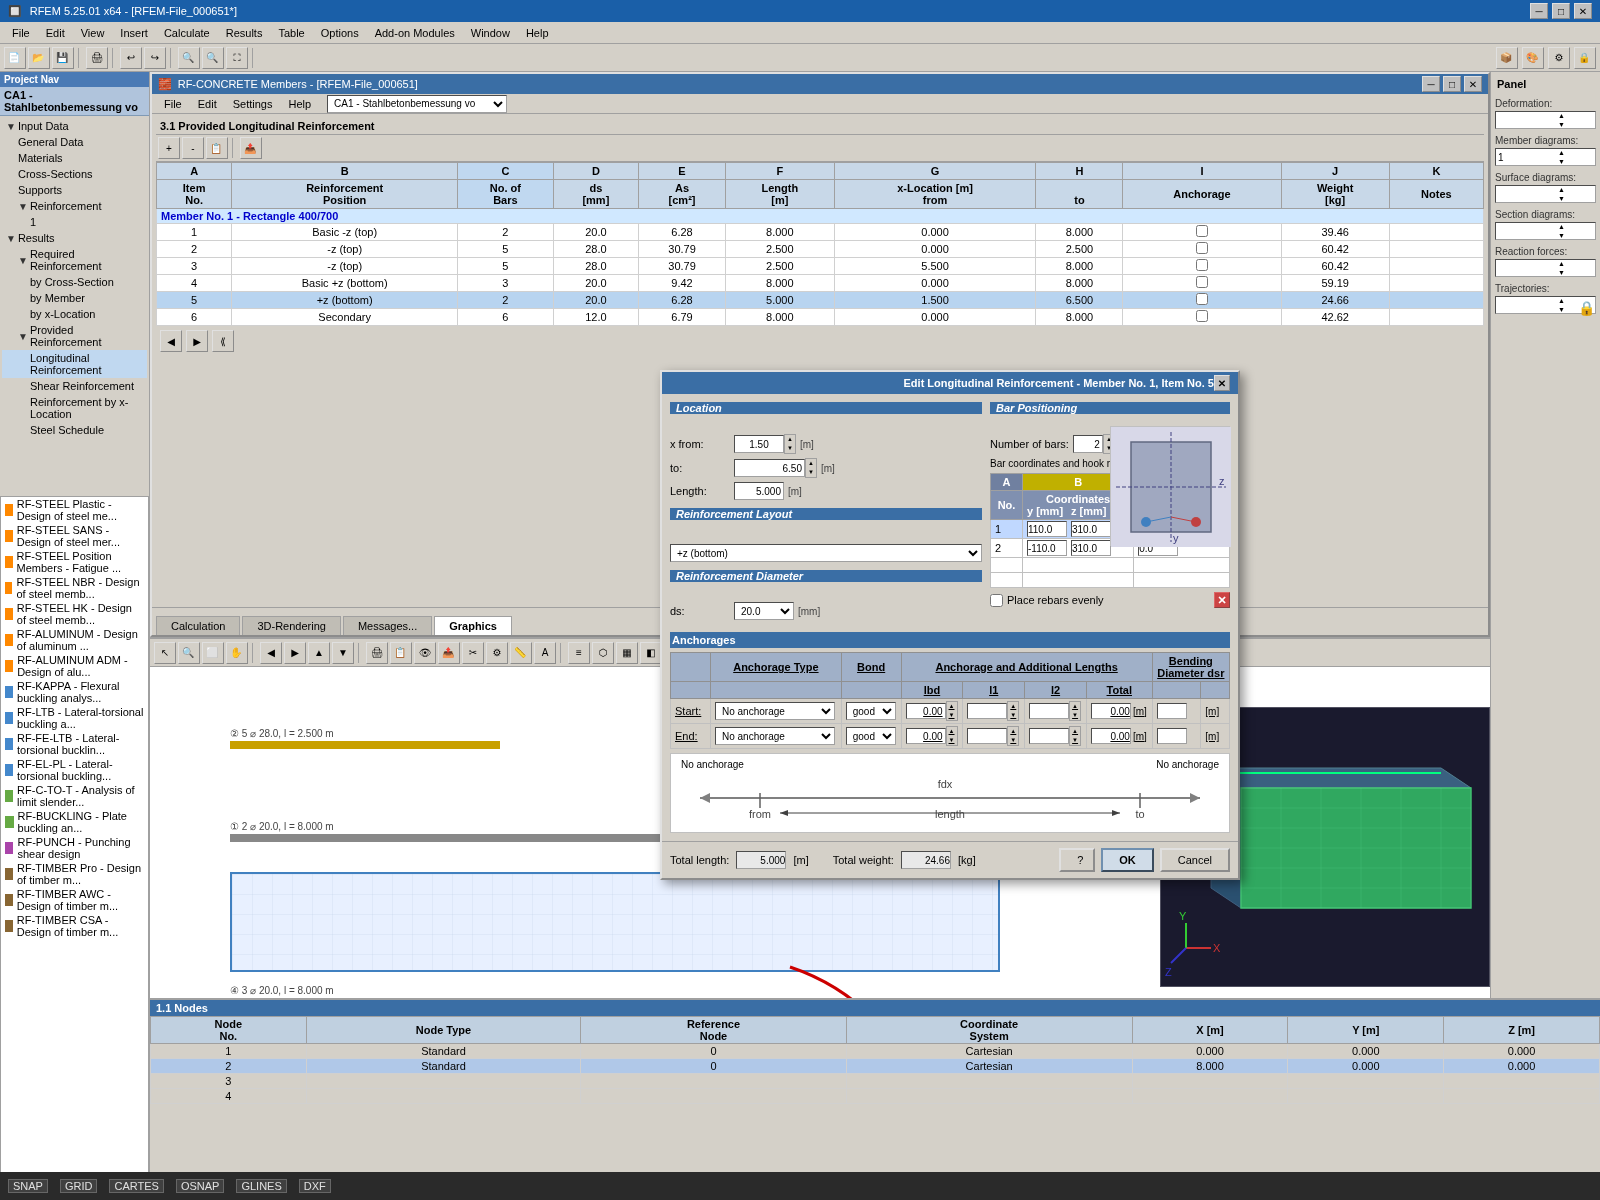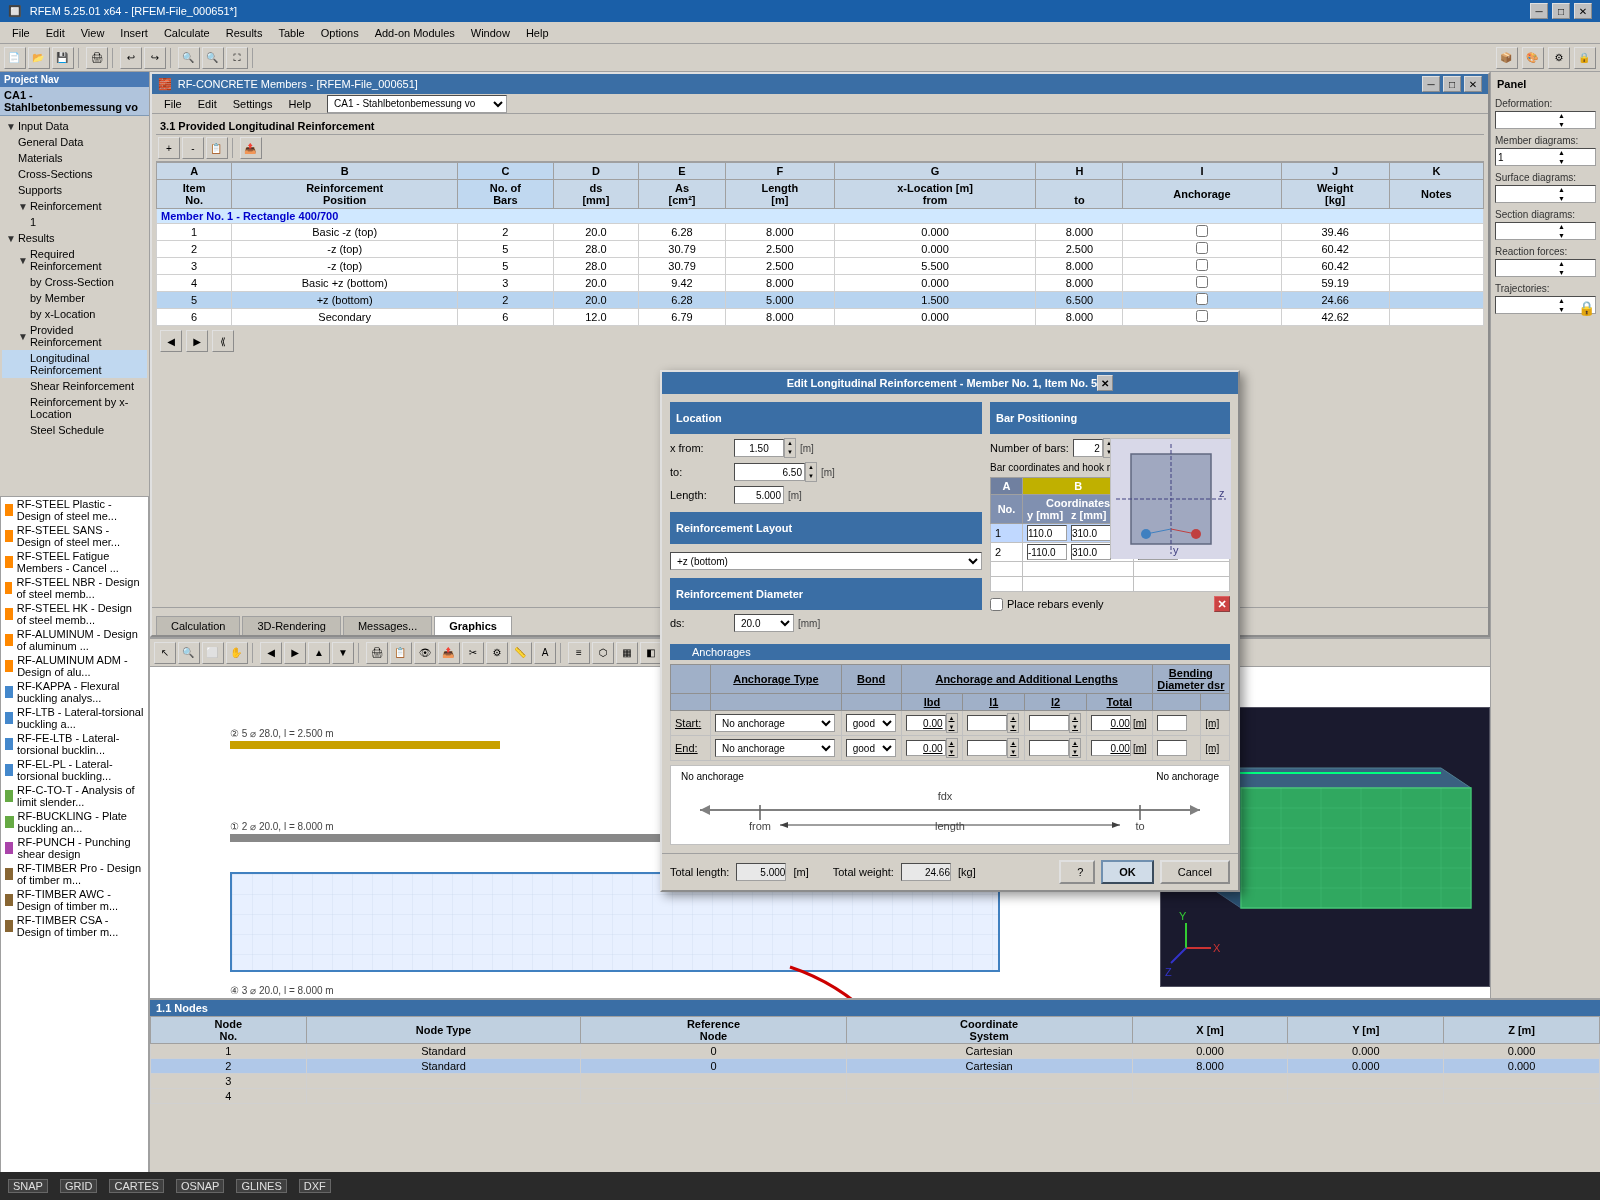--- a/index.html
+++ b/index.html
@@ -203,21 +203,21 @@
       box-shadow: 4px 4px 10px rgba(0,0,0,0.4);
       pointer-events: all;
       z-index: 200;
     }
     .modal-title-bar {
       background: #3a6ea5;
       color: white;
       height: 22px;
       display: flex;
       align-items: center;
-      justify-content: center;
+      justify-content: flex-end;
       padding: 0 8px;
       font-size: 11px;
       font-weight: bold;
     }
     .modal-close-btn {
       width: 16px; height: 16px;
       background: #c0c0c0;
       border: 1px outset #e0e0e0;
       display: flex; align-items: center; justify-content: center;
       cursor: pointer; font-size: 10px; color: #000;
@@ -225,24 +225,25 @@
     .modal-body {
       padding: 8px;
     }
     .modal-section {
       background: #d4d0c8;
       margin-bottom: 6px;
     }
     .modal-section-title {
       background: #3a6ea5;
       color: white;
-      padding: 10px 6px;
+      padding: 0 6px;
       font-size: 11px;
       font-weight: bold;
-      margin-bottom: 4px;
+      margin-bottom: 20px;
+      font-style: italic;
     }
 
     .form-row {
       display: flex;
       align-items: center;
       margin-bottom: 4px;
       gap: 4px;
     }
     .form-label {
       font-size: 11px;
@@ -310,23 +311,23 @@
     .bar-table th.col-b { background: #c0b000; }
     .bar-table th.col-c { background: #6080a0; }
 
     
     .anchorage-section {
       margin-top: 6px;
     }
     .anchorage-header {
       background: #3a6ea5;
       color: white;
-      padding: 2px 22px;
+      padding: 2px 2px;
       font-size: 11px;
-      font-weight: normal;
+      font-weight: bold;
       margin-top: 6px;
     }
     .anchorage-table {
       border-collapse: collapse;
       width: 100%;
       font-size: 10px;
       text-decoration: underline;
     }
     .anchorage-table th {
       background: #a0b0c8;
@@ -620,21 +621,21 @@
       <div class="module-item">
         <span style="width:12px;height:12px;background:#ff8800;display:inline-block;margin-right:2px;"></span>
         <span>RF-STEEL Plastic - Design of steel me...</span>
       </div>
       <div class="module-item">
         <span style="width:12px;height:12px;background:#ff8800;display:inline-block;margin-right:2px;"></span>
         <span>RF-STEEL SANS - Design of steel mer...</span>
       </div>
       <div class="module-item">
         <span style="width:12px;height:12px;background:#ff8800;display:inline-block;margin-right:2px;"></span>
-        <span>RF-STEEL Fatigue Members - Cancel ...</span>
+        <span>RF-STEEL Position Members - Fatigue ...</span>
       </div>
       <div class="module-item">
         <span style="width:12px;height:12px;background:#ff8800;display:inline-block;margin-right:2px;"></span>
         <span>RF-STEEL NBR - Design of steel memb...</span>
       </div>
       <div class="module-item">
         <span style="width:12px;height:12px;background:#ff8800;display:inline-block;margin-right:2px;"></span>
         <span>RF-STEEL HK - Design of steel memb...</span>
       </div>
       <div class="module-item">

